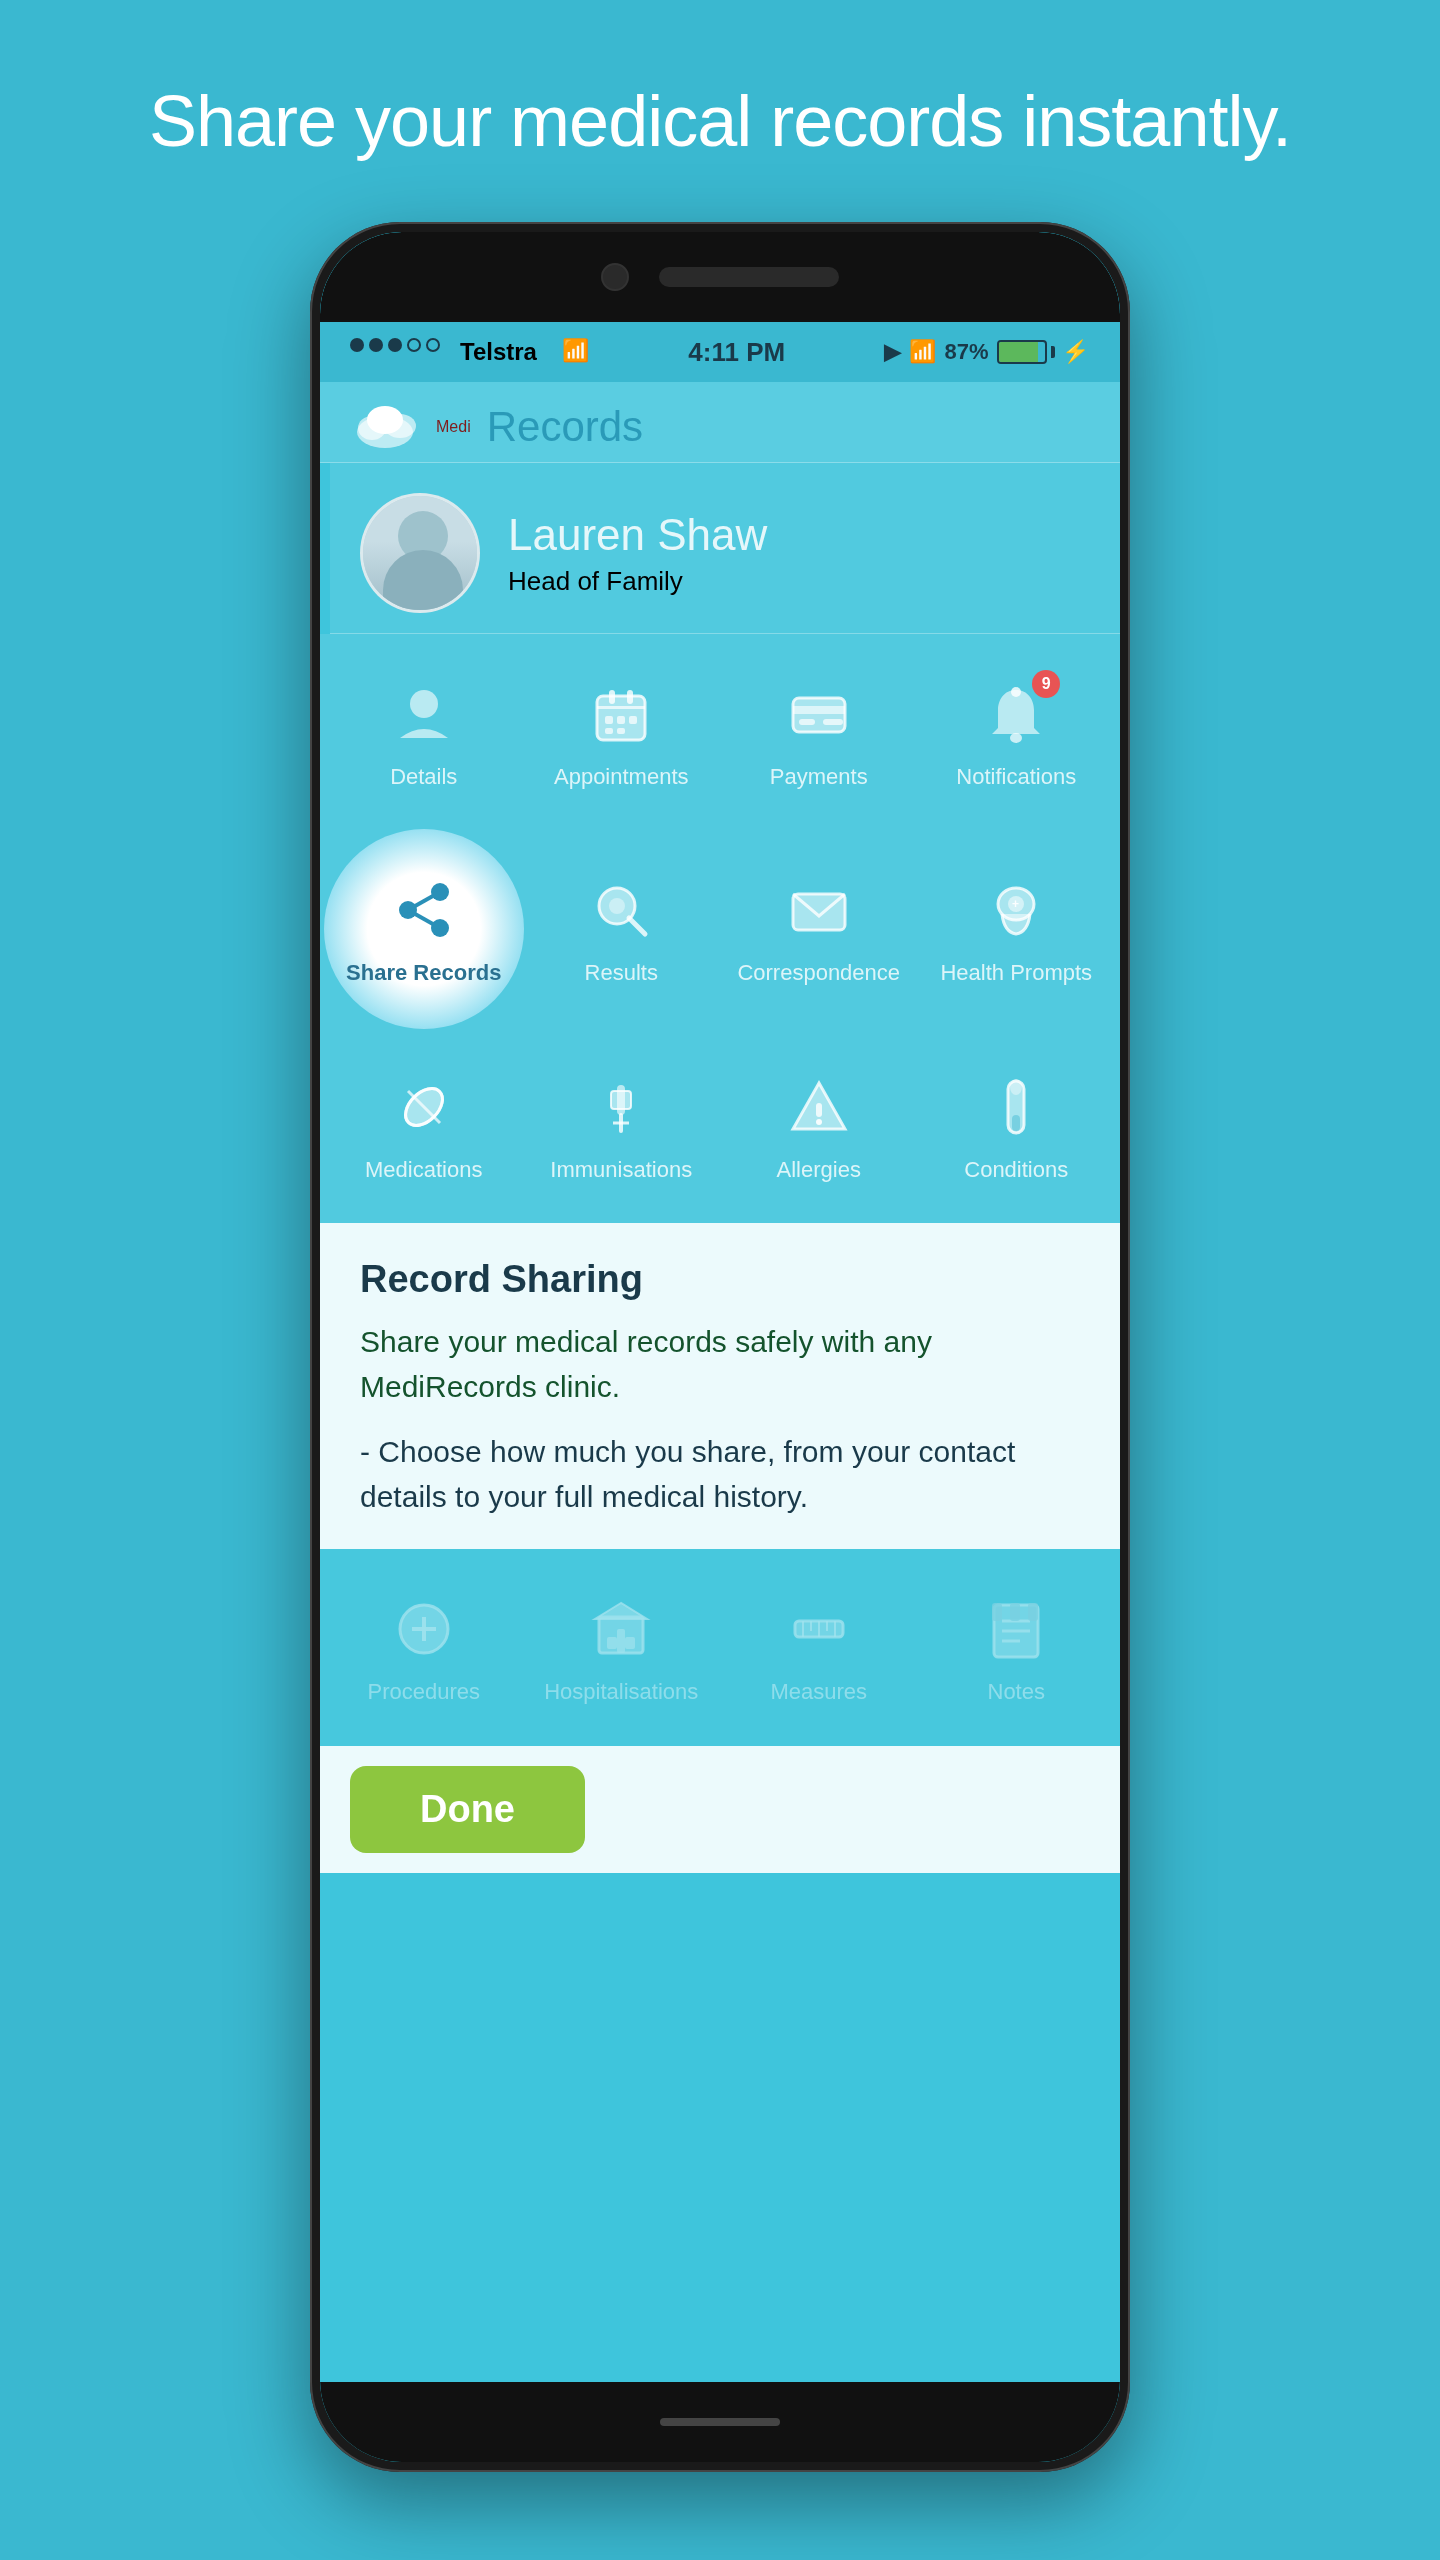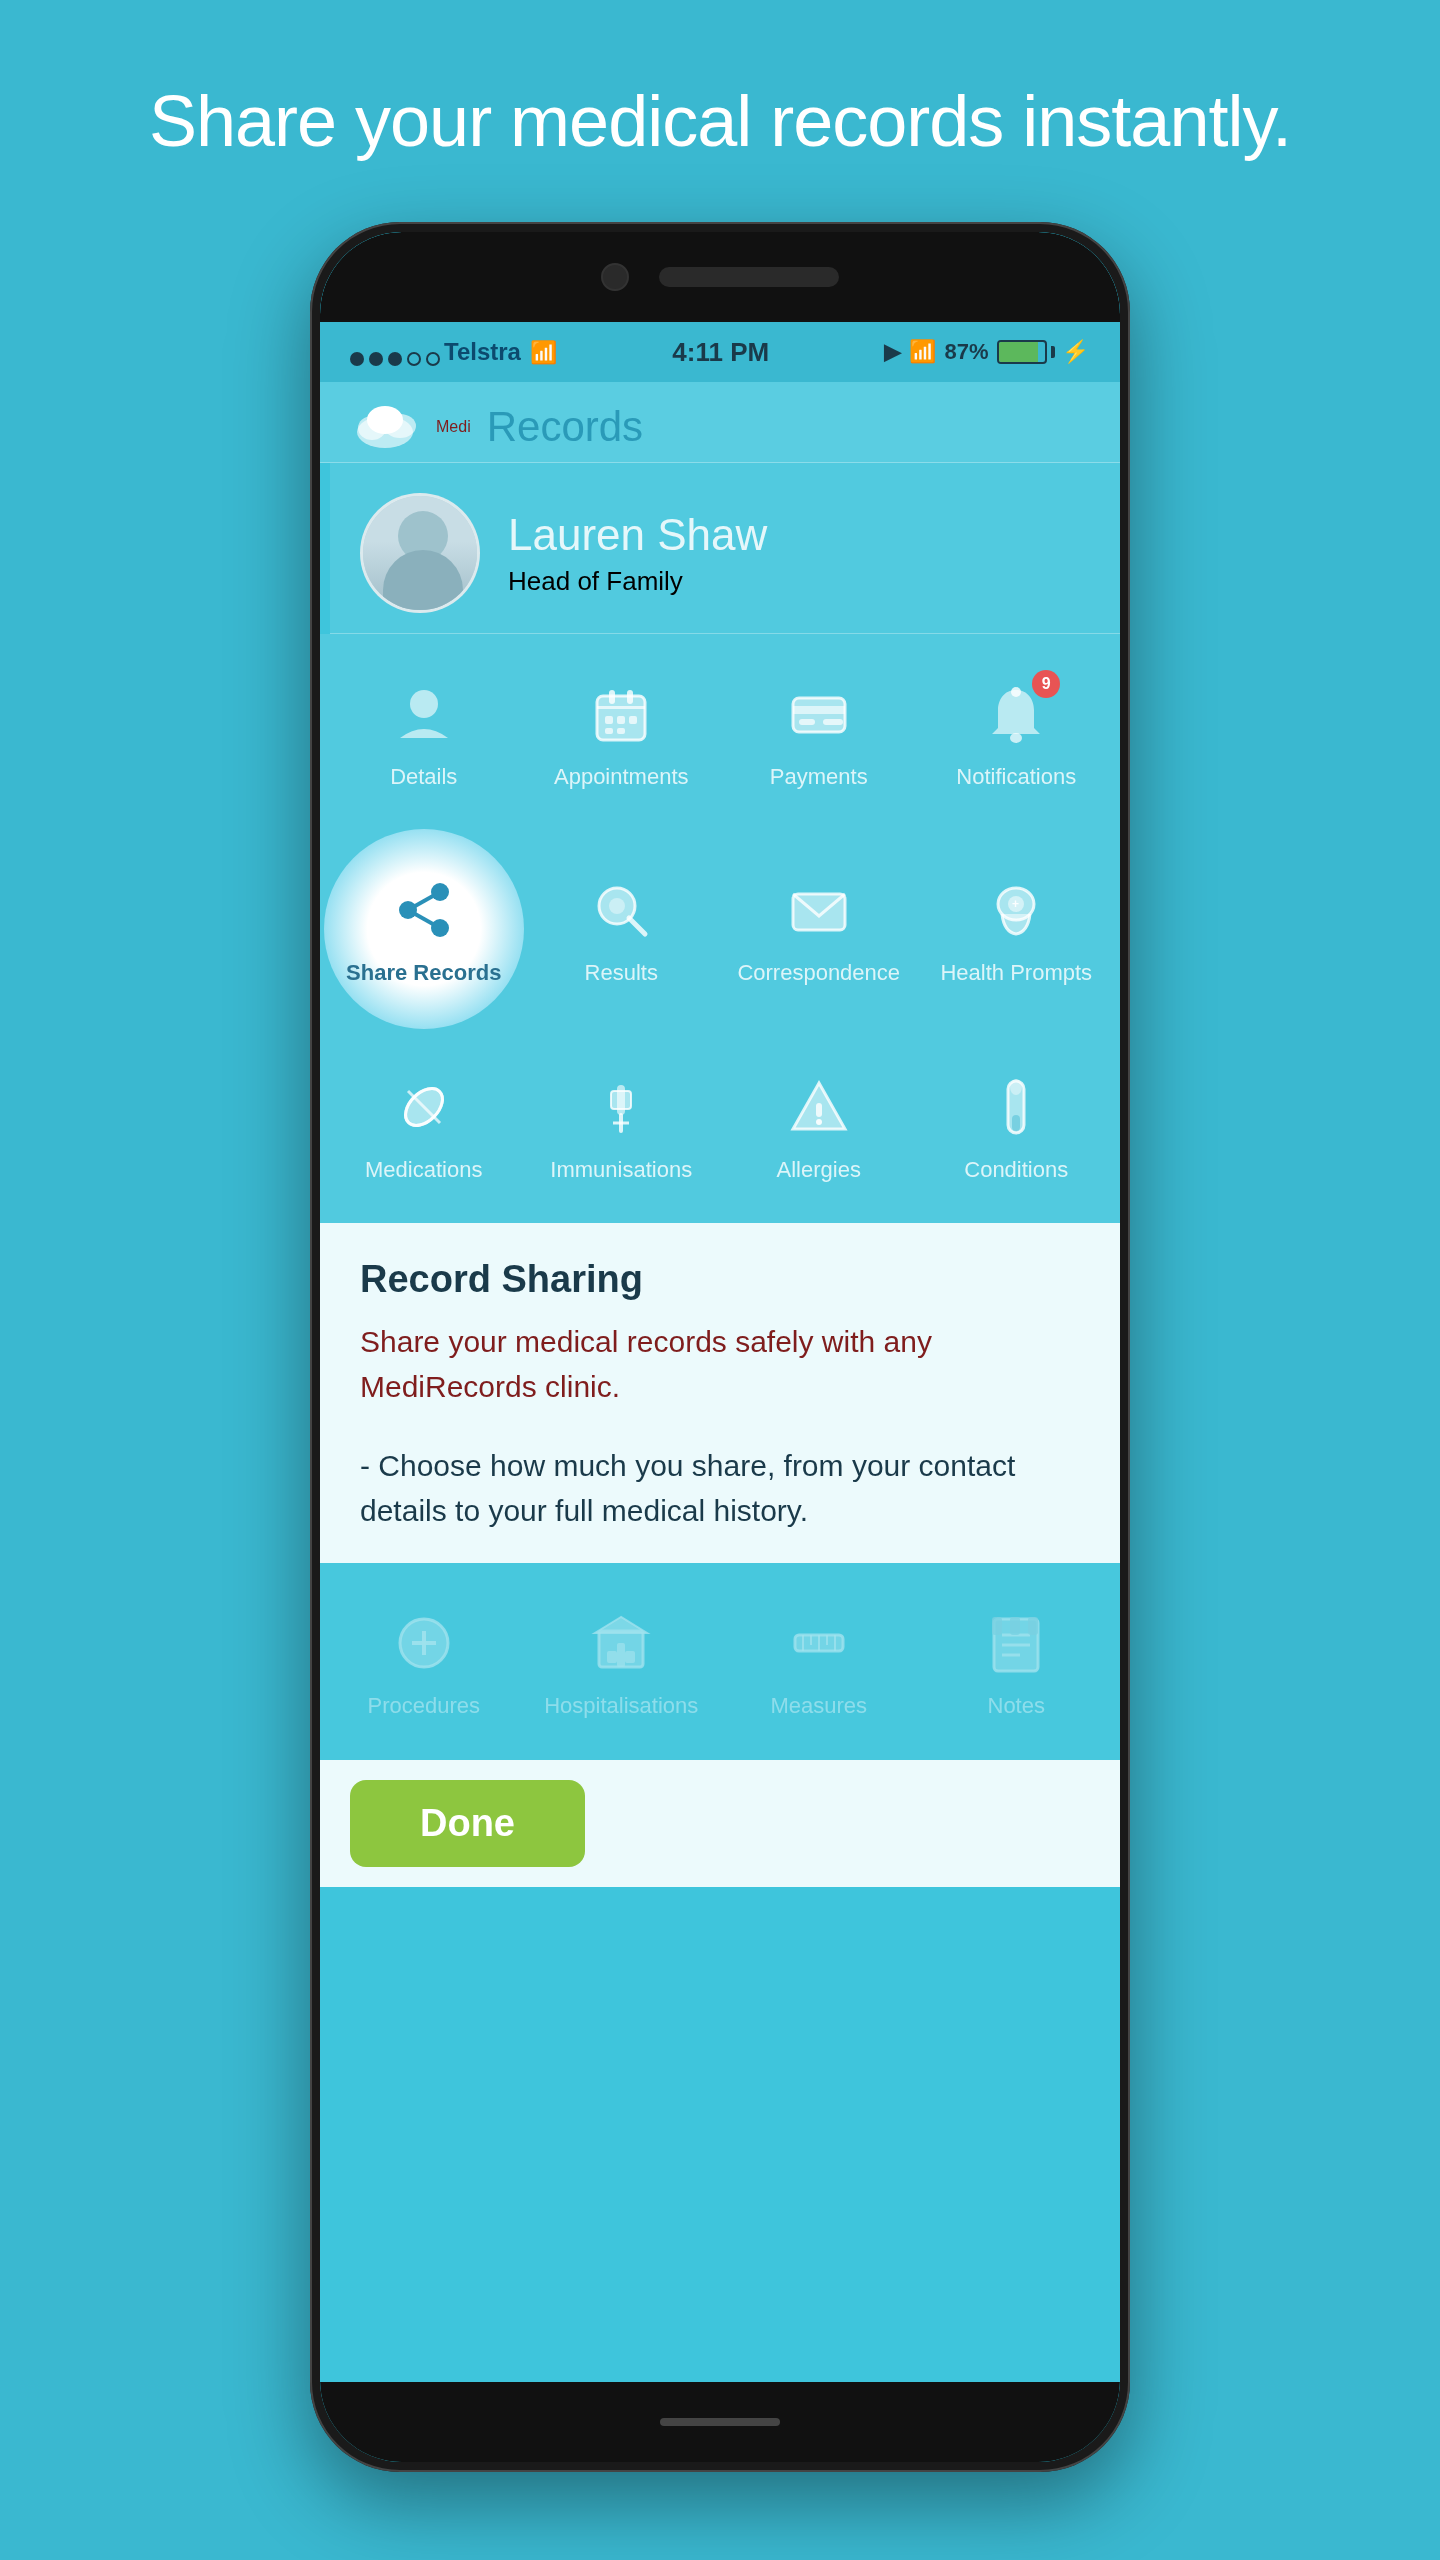--- a/index.html
+++ b/index.html
@@ -68,24 +68,24 @@
     .status-bar {
       background: #3ab8d0;
       height: 60px;
       display: flex;
       align-items: center;
       justify-content: space-between;
       padding: 0 30px;
     }
     .status-left {
       display: flex;
-      align-items: flex-end;
-      gap: 4px;
+      align-items: flex-start;
+      gap: 20px;
       font-size: 24px;
-      color: #0c4a6e;
+      color: #000000;
       font-weight: 600;
     }
     .signal-dots {
       display: flex;
       gap: 5px;
       align-items: center;
     }
     .dot {
       width: 14px;
       height: 14px;
@@ -279,23 +279,23 @@
       position: relative;
     }
     .tooltip-title {
       font-size: 38px;
       font-weight: 800;
       color: #1a3a4a;
       margin-bottom: 18px;
     }
     .tooltip-body {
       font-size: 30px;
-      color: #7f1d1d;
+      color: #14532d;
       line-height: 1.5;
-      margin-bottom: 34px;
+      margin-bottom: 20px;
     }
     .tooltip-detail {
       font-size: 30px;
       color: #1a3a4a;
       line-height: 1.5;
     }
     .done-button-row {
       display: flex;
       justify-content: flex-start;
       padding: 20px 30px;

